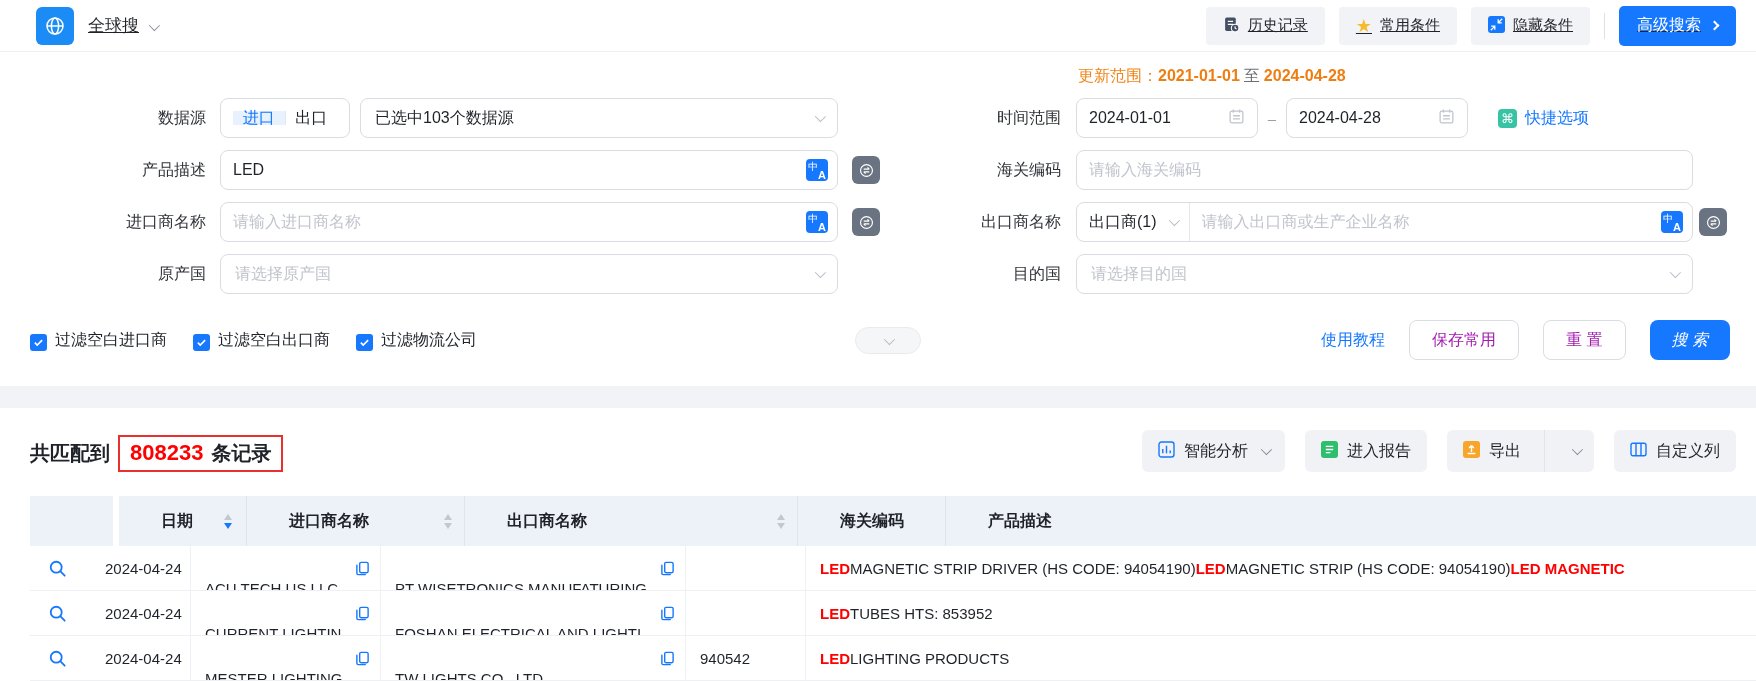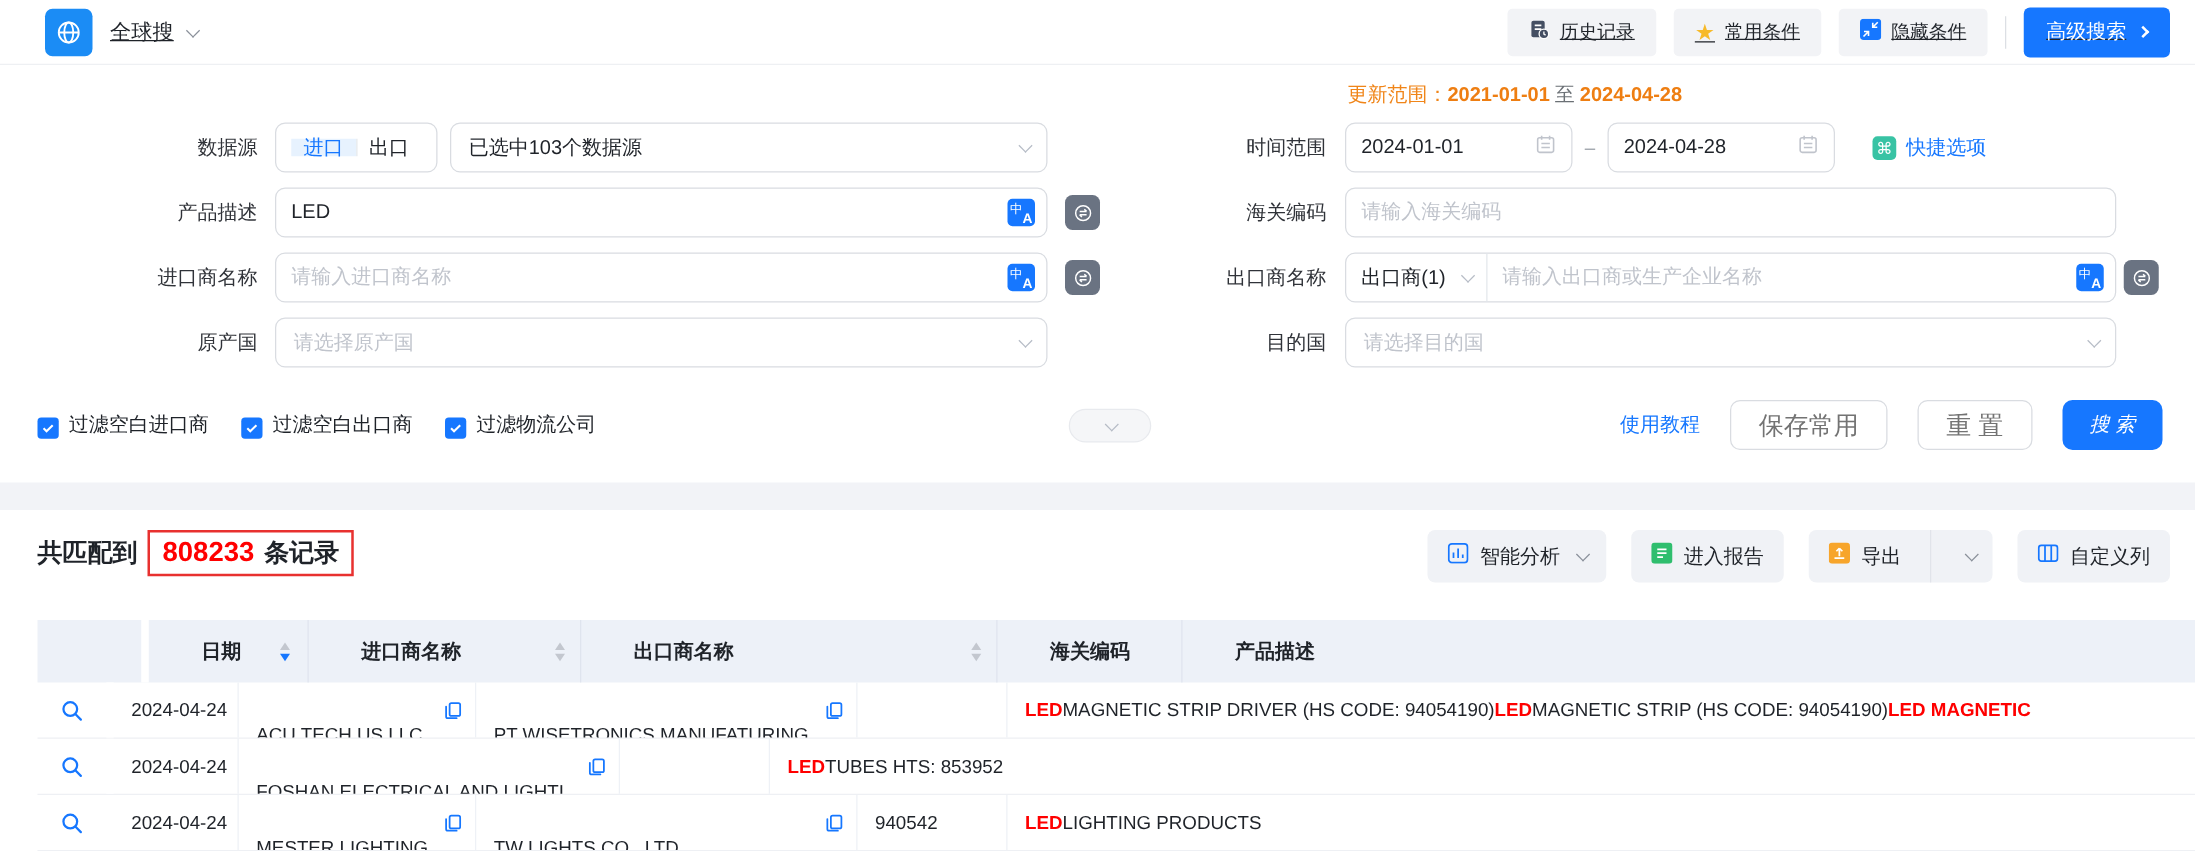--- a/index.html
+++ b/index.html
@@ -83,29 +83,29 @@
   .cb-group { display:flex; align-items:center; gap:26px; }
   .cb-item { display:flex; align-items:flex-end; gap:8px; cursor:pointer; }
   .cbox { width:17px; height:17px; background:#1677ff; border-radius:3px; display:flex;
     align-items:center; justify-content:center; flex:none; }
   .cb-label { font-size:16px; }
   .collapse-pill { position:absolute; left:855px; top:7px; width:66px; height:27px;
     border:1px solid #e8eaee; background:#f5f6f8; border-radius:14px; display:flex;
     align-items:center; justify-content:center; cursor:pointer; }
   .cb-actions { margin-left:auto; display:flex; align-items:center; gap:24px; }
   .obtn { height:40px; padding:0 22px; background:#fff; border:1px solid #d9dce1;
-    border-radius:8px; font-size:20px; font-family:inherit; color:#737373; cursor:pointer; }
+    border-radius:8px; font-size:16px; font-family:inherit; color:#a21caf; cursor:pointer; }
   .search-btn { height:40px; padding:0 22px; background:#1677ff; border:none; border-radius:8px;
     font-size:16px; color:#fff; font-family:inherit; cursor:pointer;font-style:italic; }
 
   .band { height:22px; background:#f2f3f7; margin-top:26px; }
 
   
   .results { padding:0; }
-  .results-head { display:flex; align-items:flex-start; margin:16px 20px 0 30px; height:48px; }
+  .results-head { display:flex; align-items:flex-end; margin:16px 20px 0 30px; height:48px; }
   .count-wrap { display:flex; align-items:center; font-weight:700; font-size:20px; }
   .count-box { border:2px solid #e8312f; padding:3px 10px; margin-left:8px; display:flex;
     align-items:baseline; gap:8px; }
   .count-num { color:#ff0000; font-size:22px; font-weight:700; }
   .count-suffix { font-size:20px; font-weight:700; }
   .toolbar { margin-left:auto; display:flex; align-items:center; gap:20px; }
   .tbtn { display:flex; align-items:center; gap:9px; height:42px; padding:0 16px;
     background:#f0f2f6; border:none; border-radius:6px; font-size:16px; color:#1f2329;
     font-family:inherit; cursor:pointer; }
   .tbtn .chev { margin-left:4px; }
@@ -505,20 +505,31 @@
     <div class="td c0">
       <span class="mag">
         <svg width="19" height="19" viewBox="0 0 18 18" fill="none" stroke="#1677ff" stroke-width="1.7">
                 <circle cx="7.8" cy="7.8" r="5.2"></circle>
                 <path d="M11.8 11.8l4 4" stroke-linecap="round"></path>
               </svg>
       </span>
     </div>
     <div class="td cgap"></div>
     <div class="td c1">2024-04-24</div>
+    <div class="td c2">
+      <span class="cell-flex">
+        <span class="cell-text importer-name">CURRENT LIGHTIN</span>
+        <span class="copy">
+          <svg width="15" height="15" viewBox="0 0 16 16" fill="none" stroke="#1677ff" stroke-width="1.5">
+                  <rect x="5" y="1.5" width="9" height="11" rx="1.5"></rect>
+                  <path d="M11 14.5H3.5A1.5 1.5 0 0 1 2 13V4.5" stroke-linecap="round"></path>
+                </svg>
+        </span>
+      </span>
+    </div>
     <div class="td c3">
       <span class="cell-flex">
         <span class="cell-text exporter-name">FOSHAN ELECTRICAL AND LIGHTI</span>
         <span class="copy">
           <svg width="15" height="15" viewBox="0 0 16 16" fill="none" stroke="#1677ff" stroke-width="1.5">
                   <rect x="5" y="1.5" width="9" height="11" rx="1.5"></rect>
                   <path d="M11 14.5H3.5A1.5 1.5 0 0 1 2 13V4.5" stroke-linecap="round"></path>
                 </svg>
         </span>
       </span>

